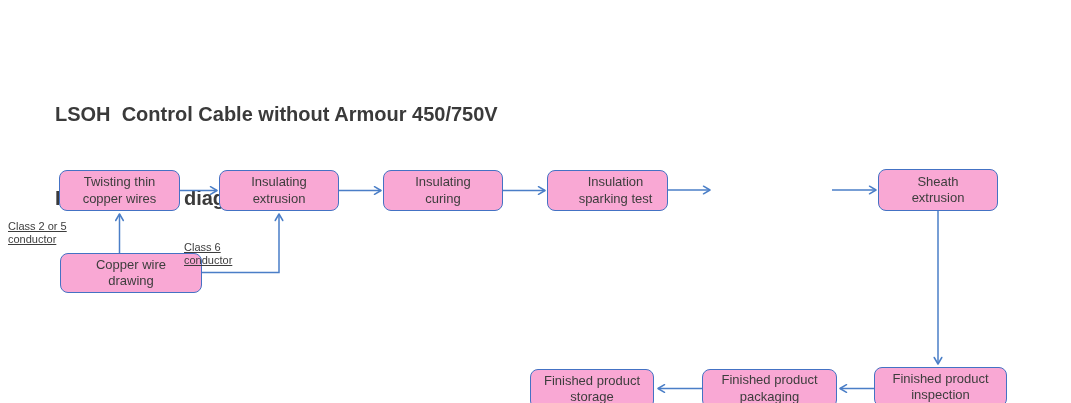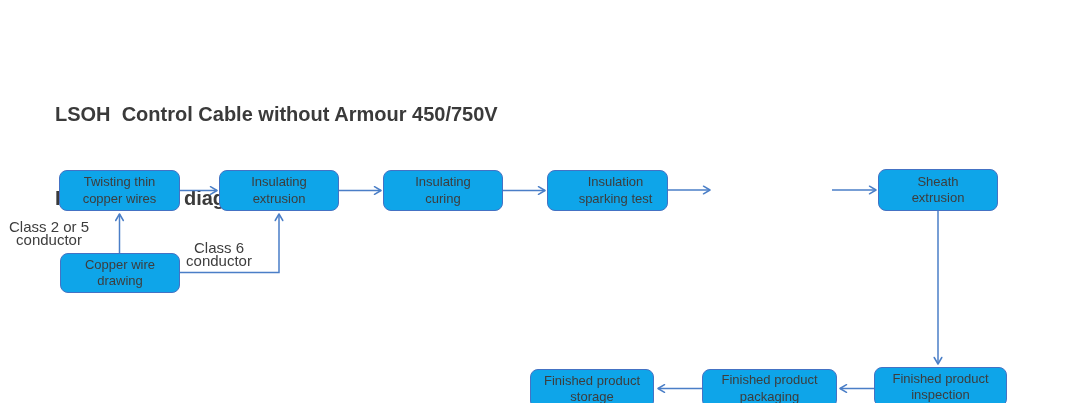--- a/index.html
+++ b/index.html
@@ -31,35 +31,35 @@
     line-height: 28px;
     color: var(--title-text);
     white-space: pre-wrap;
   }
   .node {
     position: absolute;
     display: flex;
     align-items: center;
     justify-content: center;
     text-align: center;
-    background: #0ea5e9;
+    background: #f9a8d4;
     border: 1.5px solid var(--box-border);
     border-radius: 8px;
     font-size: 13px;
     line-height: 16.5px;
     color: var(--text);
     white-space: pre-line;
   }
   .edge-label {
     position: absolute;
-    text-align: center;
-    font-size: 15px;
+    font-size: 11px;
     line-height: 13px;
     color: var(--text);
     white-space: pre-line;
+    text-decoration: underline;
   }
   svg.arrows {
     position: absolute;
     left: 0; top: 0;
     width: 1071px;
     height: 403px;
   }
   svg.arrows line, svg.arrows polyline {
     stroke: var(--arrow);
     stroke-width: 1.5;
@@ -104,21 +104,21 @@
   <div class="node" style="left:59px; top:142px; width:121px; height:41px;">Twisting thin
 copper wires</div>
   <div class="node" style="left:219px; top:142px; width:120px; height:41px;">Insulating
 extrusion</div>
   <div class="node" style="left:383px; top:142px; width:120px; height:41px;">Insulating
 curing</div>
   <div class="node" style="left:547px; top:142px; width:121px; height:41px;padding-left:16px;">Insulation
 sparking test</div>
   <div class="node" style="left:878px; top:141px; width:120px; height:42px;">Sheath
 extrusion</div>
-  <div class="node" style="left:60px; top:225px; width:120px; height:40px;">Copper wire
+  <div class="node" style="left:60px; top:225px; width:142px; height:40px;">Copper wire
 drawing</div>
   <div class="node" style="left:530px; top:341px; width:124px; height:40px;">Finished product
 storage</div>
   <div class="node" style="left:702px; top:341px; width:135px; height:39px;">Finished product
 packaging</div>
   <div class="node" style="left:874px; top:339px; width:133px; height:40px;">Finished product
 inspection</div>
 
   <div class="edge-label" style="left:8px; top:192px; width:82px;">Class 2 or 5
 conductor</div>

